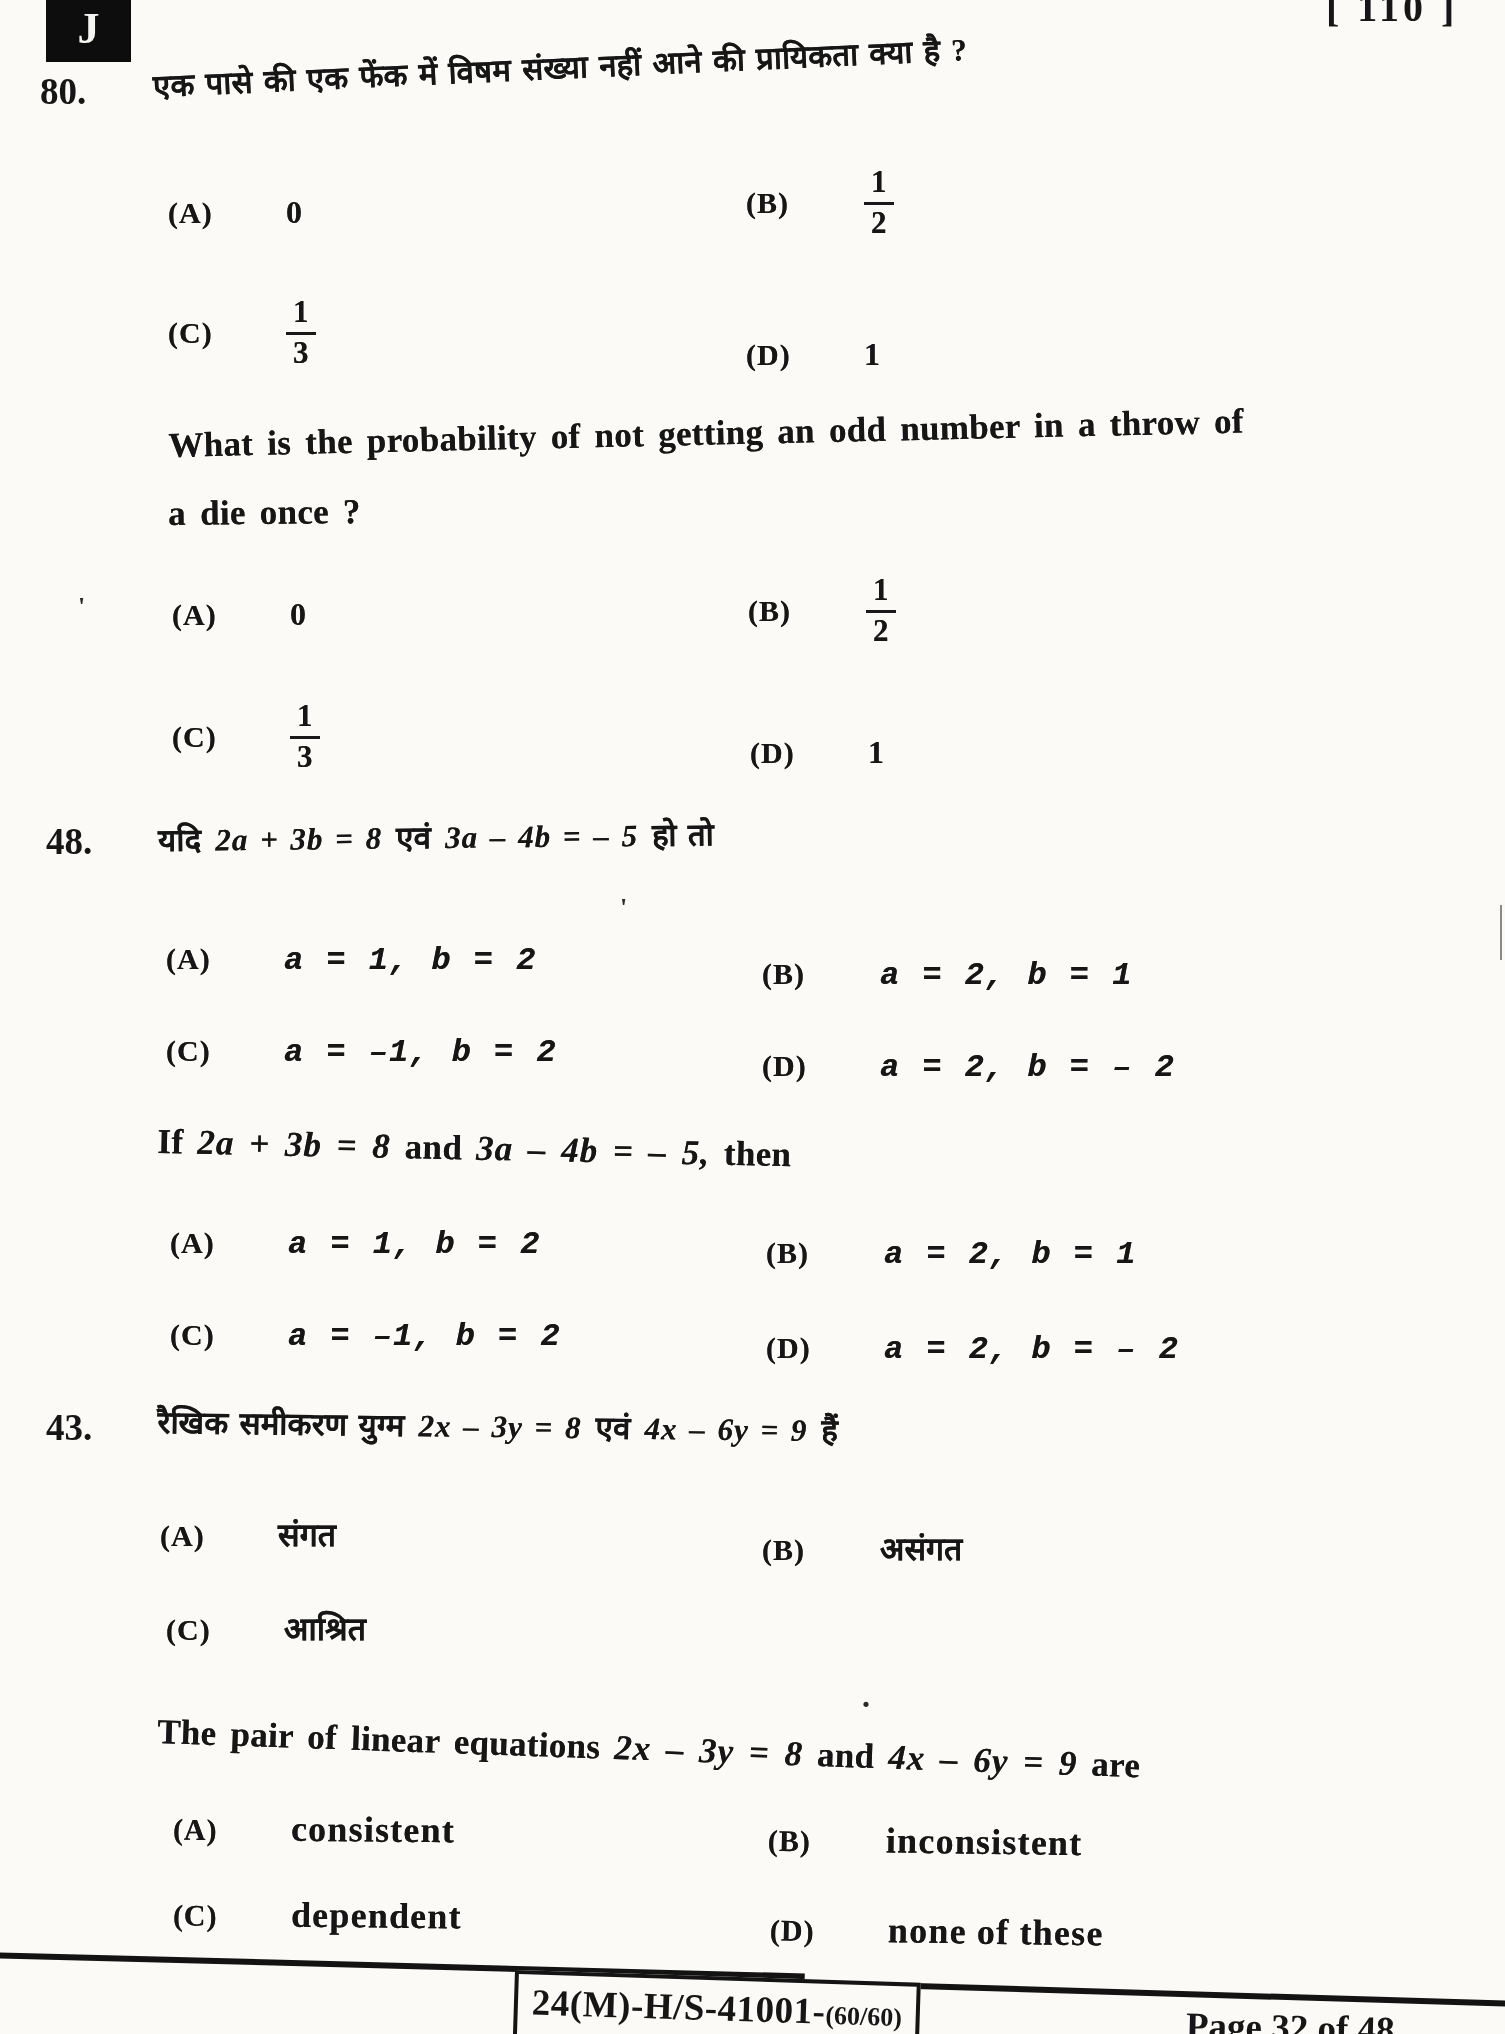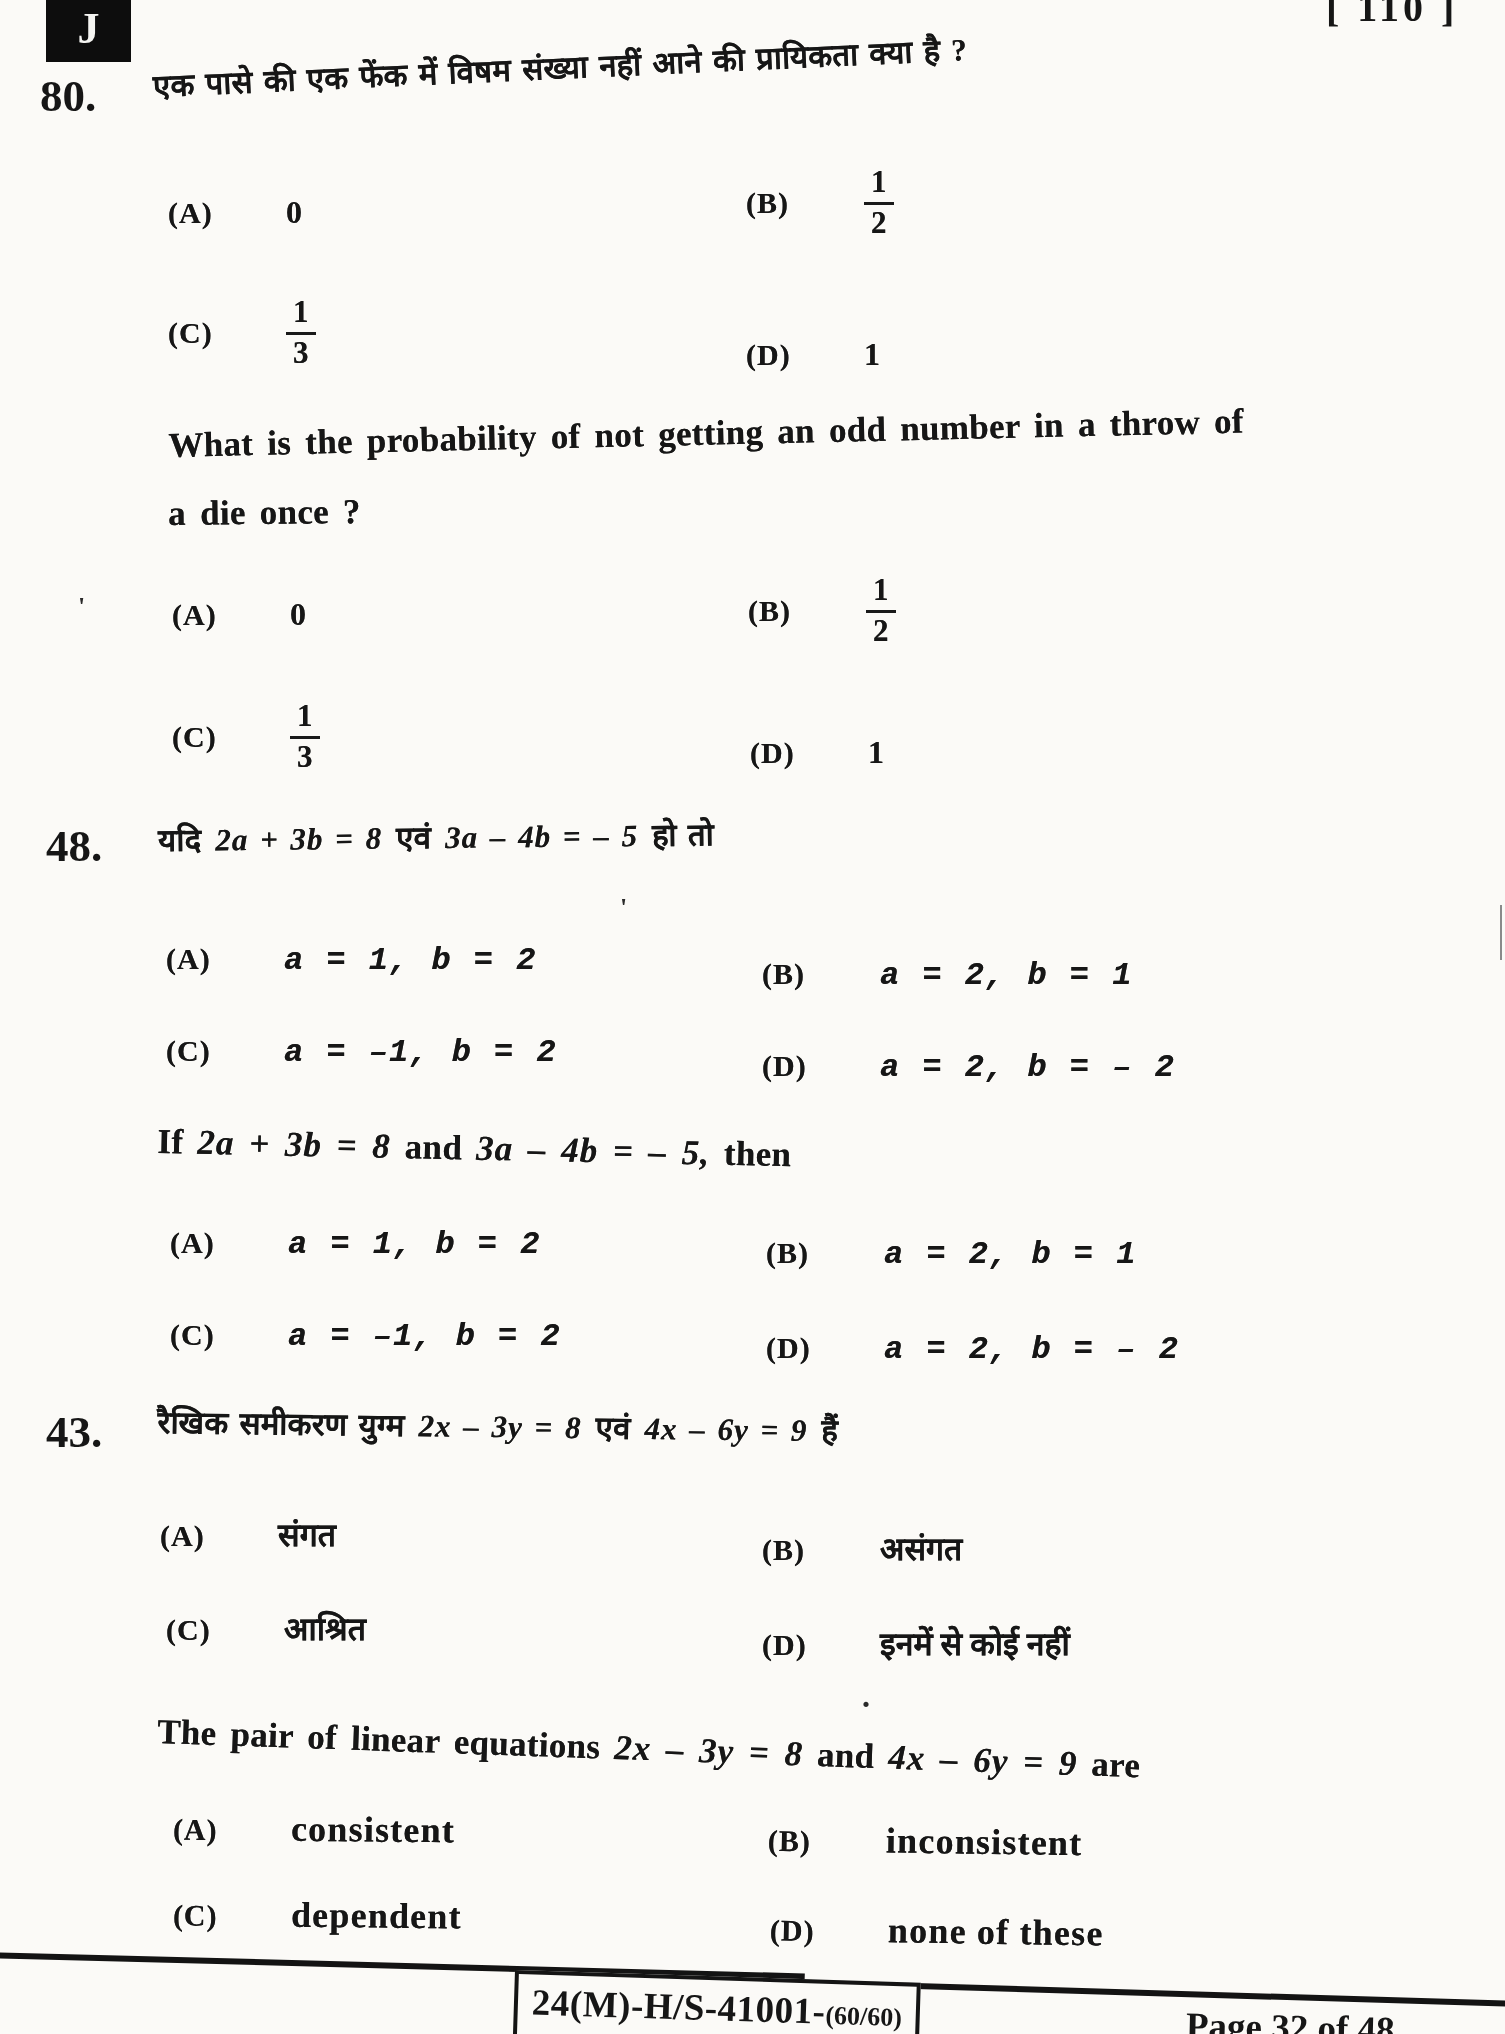--- a/index.html
+++ b/index.html
@@ -15,21 +15,21 @@
   
   .corner-box{
     position:absolute;left:46px;top:0;width:85px;height:62px;
     background:#0d0d0d;display:flex;align-items:center;justify-content:center;
   }
   .corner-box span{color:#f5f5f2;font-size:44px;font-weight:bold;line-height:1;transform:translateY(-2px);}
   .top-num{
     position:absolute;left:1326px;top:-16px;
     font-size:40px;font-weight:bold;letter-spacing:4px;white-space:nowrap;
   }
-  .qnum{position:absolute;font-size:45px;font-weight:bold;}
+  .qnum{position:absolute;font-size:37px;font-weight:bold;}
   .qline{
     position:absolute;font-size:31px;font-weight:bold;white-space:nowrap;
     letter-spacing:.3px;word-spacing:3px;text-shadow:0 0 .6px rgba(10,10,10,.75);
   }
   .qline.eng{font-size:35px;word-spacing:5px;}
   .seg{margin-left:14px;}
   .math{font-style:italic;letter-spacing:1px;}
   .opt{
     position:absolute;white-space:nowrap;font-weight:bold;font-size:30px;
     text-shadow:0 0 .6px rgba(10,10,10,.7);
@@ -145,23 +145,20 @@
 
   <div class="opt" style="left:160px;top:1512px;">
     <span class="lab">(A)</span><span class="val">संगत</span>
   </div>
   <div class="opt" style="left:762px;top:1526px;">
     <span class="lab">(B)</span><span class="val">असंगत</span>
   </div>
   <div class="opt" style="left:166px;top:1606px;">
     <span class="lab">(C)</span><span class="val">आश्रित</span>
   </div>
-  <div class="opt" style="left:762px;top:1621px;">
-    <span class="lab">(D)</span><span class="val">इनमें से कोई नहीं</span>
-  </div>
 
   <div class="qline eng" style="left:158px;top:1712px;transform:rotate(2deg);transform-origin:left top;">
     <span>The pair of linear equations</span><span class="math seg">2x – 3y = 8</span><span class="seg">and</span><span class="math seg">4x – 6y = 9</span><span class="seg">are</span>
   </div>
 
   <div class="opt" style="left:173px;top:1808px;transform:rotate(0.6deg);">
     <span class="lab">(A)</span><span class="val eng">consistent</span>
   </div>
   <div class="opt" style="left:768px;top:1820px;transform:rotate(0.8deg);">
     <span class="lab">(B)</span><span class="val eng">inconsistent</span>

